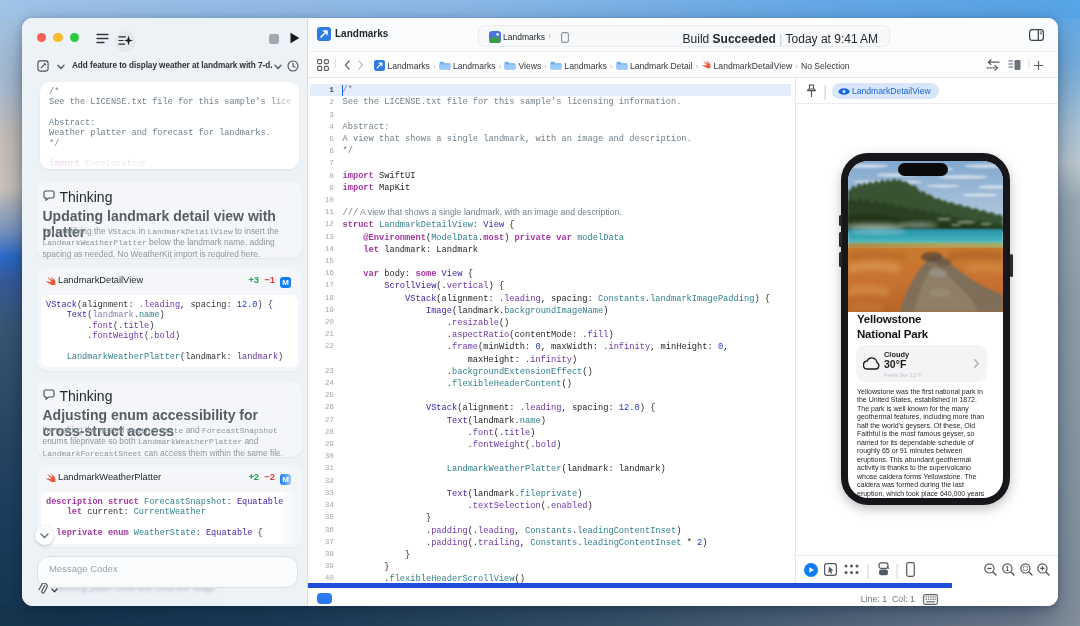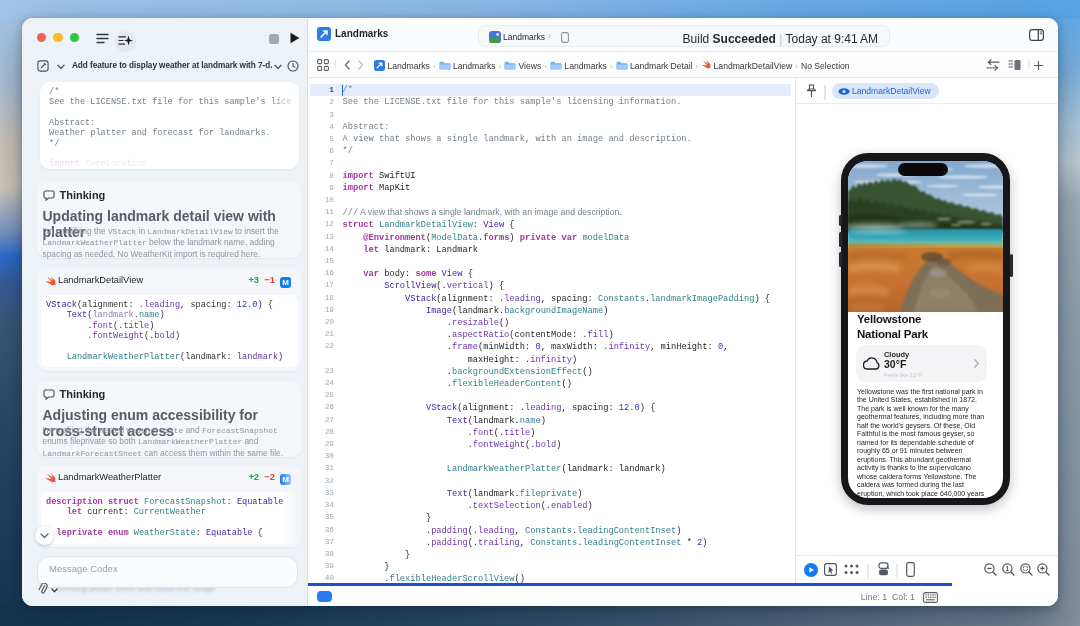--- a/index.html
+++ b/index.html
@@ -26,21 +26,21 @@
 .icon { position:absolute; color:#3c4248; }
 
 .chathdr { position:absolute; left:0; top:34px; width:286px; height:26px; }
 .chattitle { position:absolute; left:50px; top:9px; width:201px; font-size:8.2px; font-weight:bold; color:#2b3136; white-space:nowrap; overflow:hidden; letter-spacing:-0.05px; }
 
 .card { position:absolute; left:15px; width:265px; border-radius:10px; }
 .codecard { background:#fff; box-shadow:0 1px 2px rgba(50,60,70,0.08); }
 .graycard { background:#f4f6f9; box-shadow:0 1px 2px rgba(50,60,70,0.06); }
 .mono { font-family:"Liberation Mono", monospace; }
 .scode { font-family:"Liberation Mono", monospace; font-size:8.6px; line-height:10.35px; color:#30353a; white-space:pre; overflow:hidden; }
-.thinkhead { position:absolute; left:13px; font-size:11px; font-weight:bold; color:#23282d; }
+.thinkhead { position:absolute; left:13px; font-size:14px; font-weight:normal; color:#23282d; }
 .thinksub { position:absolute; left:5.5px; right:6px; font-size:14px; font-weight:bold; color:#555e66; }
 .thinkp { position:absolute; left:5.5px; right:3px; font-size:8.4px; line-height:10.3px; color:#8d959d; }
 .thinkp .mono { font-size:7.9px; }
 .filehead { position:absolute; left:12px; font-size:9.3px; color:#1d2226; }
 .plus { color:#1fa154; font-weight:bold; } .minus { color:#e03e3e; font-weight:bold; }
 .mbadge { display:inline-block; width:11px; height:11px; border-radius:3px; background:#0f7bf4; color:#fff; font-size:8px; font-weight:bold; text-align:center; line-height:11px; vertical-align:-1.5px; }
 
 .k { color:#a4369e; font-weight:bold; }
 .c { color:#73808b; }
 .t { color:#32808d; }
@@ -69,21 +69,21 @@
 .hl { position:absolute; left:2px; top:6.2px; width:481px; height:12.2px; background:#e3edfb; }
 .caret { position:absolute; left:34px; top:7.2px; width:1px; height:10.4px; background:#1b66f0; }
 .gut { position:absolute; left:0; top:6.2px; width:26px; text-align:right; font-family:"Liberation Mono",monospace; font-size:7.8px; line-height:12.2px; color:#9fa9b2; }
 .gut b { color:#45525e; font-weight:bold; }
 .code { position:absolute; left:34.5px; top:6.2px; font-family:"Liberation Mono",monospace; font-size:8.7px; line-height:12.2px; color:#262626; white-space:pre; }
 
 .canvas { position:absolute; left:487px; top:60px; width:263px; height:505px; background:#fff; border-left:1px solid #e7e8ea; }
 .pinrow { position:absolute; left:0; top:0; width:263px; height:26px; border-bottom:1px solid #ececee; }
 .viewpill { position:absolute; left:36px; top:5px; height:16px; border-radius:8px; background:#d9e6fa; color:#1766da; font-size:8.6px; line-height:16px; padding:0 8px 0 20px; }
 .cvtools { position:absolute; left:0; top:477px; width:263px; height:28px; border-top:1px solid #e7e8ea; background:#fff; }
-.statusbar { position:absolute; left:0; top:565px; width:644px; height:23px; background:#fff; border-top:3px solid #1d4ed8; }
+.statusbar { position:absolute; left:0; top:565px; width:644px; height:23px; background:#fff; border-top:5px solid #1d4ed8; }
 .stattext { position:absolute; right:37px; top:6px; font-size:8.8px; color:#6b757e; }
 </style>
 </head>
 <body>
 <div class="desktop">
     <div class="dright"></div>
     <div class="dtop"></div>
     <div class="dbot"></div>
   </div>
 <div class="window">
@@ -349,21 +349,21 @@
 
 Abstract:
 A view that shows a single landmark, with an image and description.
 */</span>
 
 <span class="k">import</span> SwiftUI
 <span class="k">import</span> MapKit
 
 <span class="c">///</span><span class="d"> A view that shows a single landmark, with an image and description.</span>
 <span class="k">struct</span> <span class="t">LandmarkDetailView</span>: <span class="p">View</span> {
-    <span class="k">@Environment</span>(<span class="t">ModelData</span>.<span class="k">forms</span>) <span class="k">private</span> <span class="k">var</span> <span class="t">modelData</span>
+    <span class="k">@Environment</span>(<span class="t">ModelData</span>.<span class="k">most</span>) <span class="k">private</span> <span class="k">var</span> <span class="t">modelData</span>
     <span class="k">let</span> landmark: Landmark
 
     <span class="k">var</span> body: <span class="k">some</span> <span class="p">View</span> {
         <span class="p">ScrollView</span>(.<span class="m">vertical</span>) {
             <span class="p">VStack</span>(alignment: .<span class="m">leading</span>, spacing: <span class="t">Constants</span>.<span class="t">landmarkImagePadding</span>) {
                 <span class="p">Image</span>(landmark.<span class="t">backgroundImageName</span>)
                     .<span class="m">resizable</span>()
                     .<span class="m">aspectRatio</span>(contentMode: .<span class="m">fill</span>)
                     .<span class="m">frame</span>(minWidth: <span class="n">0</span>, maxWidth: .<span class="m">infinity</span>, minHeight: <span class="n">0</span>,
                         maxHeight: .<span class="m">infinity</span>)

